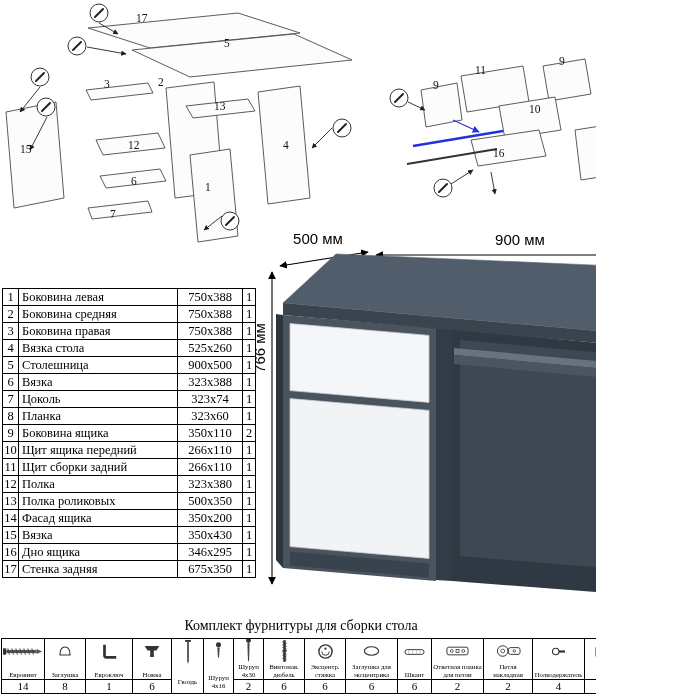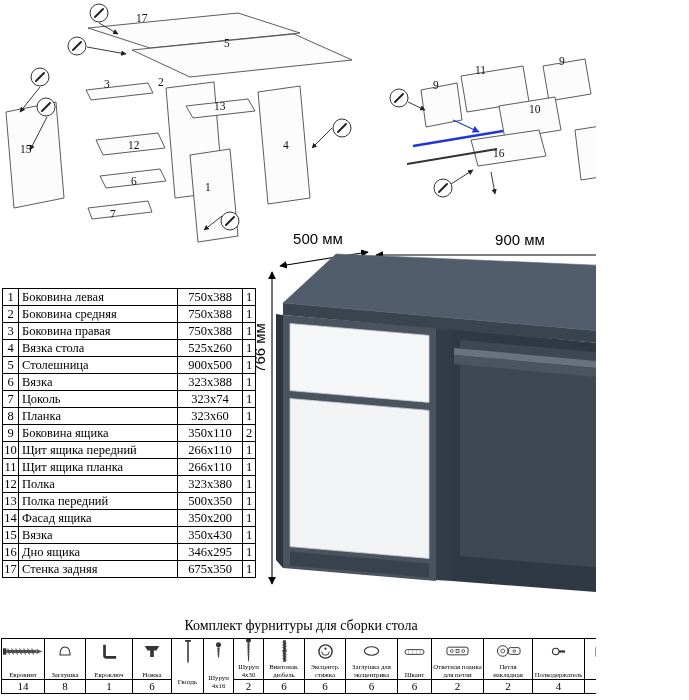--- a/index.html
+++ b/index.html
@@ -195,33 +195,33 @@
           <td class="c-qty">2</td>
         </tr>
         <tr>
           <td class="c-num">10</td>
           <td class="c-name">Щит ящика передний</td>
           <td class="c-size">266x110</td>
           <td class="c-qty">1</td>
         </tr>
         <tr>
           <td class="c-num">11</td>
-          <td class="c-name">Щит ящика планка</td>
+          <td class="c-name">Щит сборки задний</td>
           <td class="c-size">266x110</td>
           <td class="c-qty">1</td>
         </tr>
         <tr>
           <td class="c-num">12</td>
           <td class="c-name">Полка</td>
           <td class="c-size">323x380</td>
           <td class="c-qty">1</td>
         </tr>
         <tr>
           <td class="c-num">13</td>
-          <td class="c-name">Полка передний</td>
+          <td class="c-name">Полка роликовых</td>
           <td class="c-size">500x350</td>
           <td class="c-qty">1</td>
         </tr>
         <tr>
           <td class="c-num">14</td>
           <td class="c-name">Фасад ящика</td>
           <td class="c-size">350x200</td>
           <td class="c-qty">1</td>
         </tr>
         <tr>

